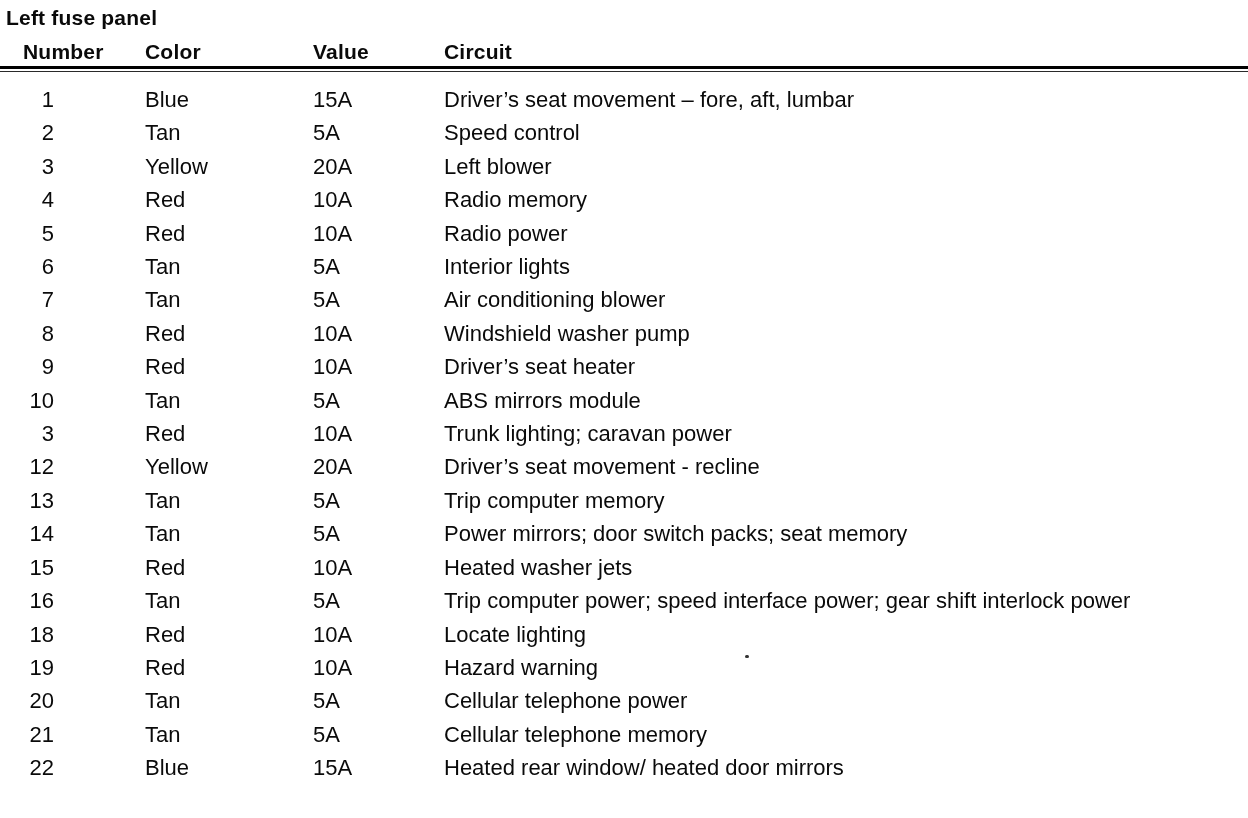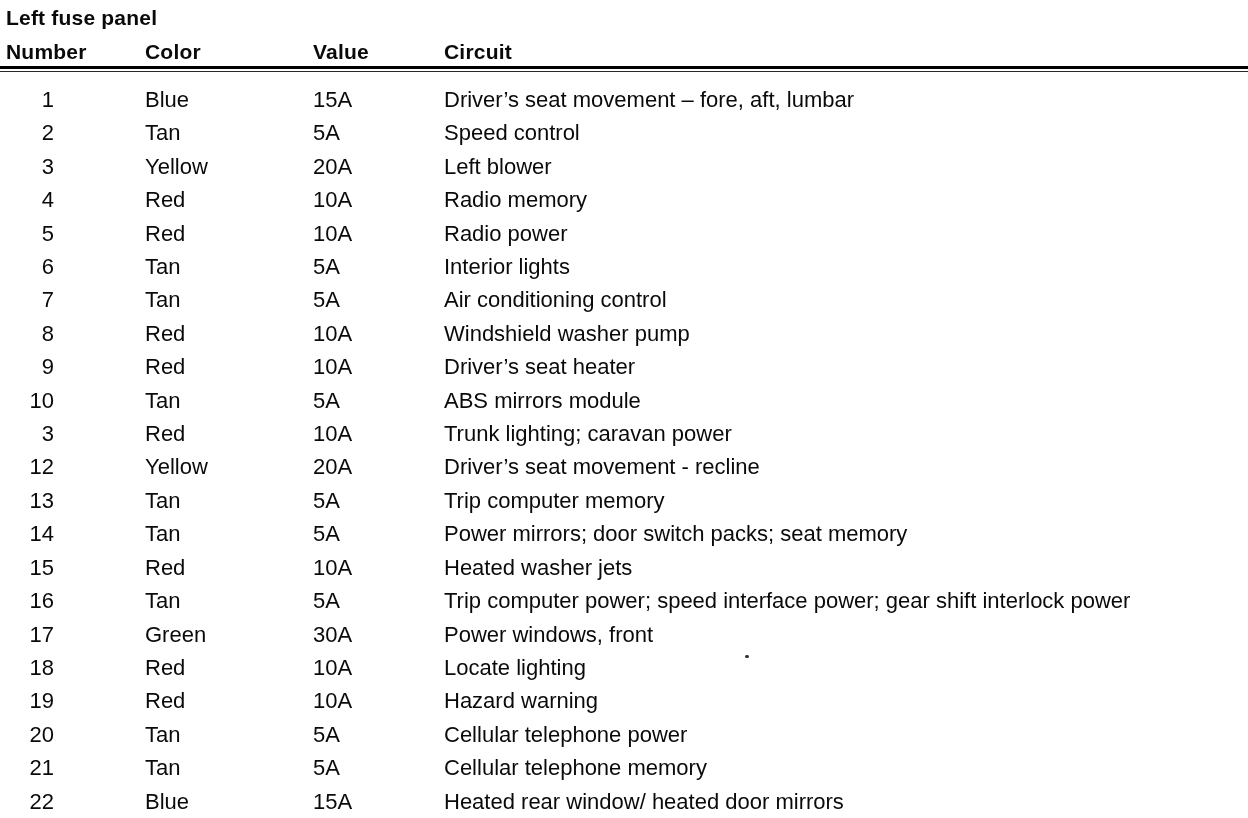--- a/index.html
+++ b/index.html
@@ -34,21 +34,21 @@
     align-items: baseline;
   }
   .header-row {
     margin-top: 7px;
     font-size: 21px;
     font-weight: bold;
     line-height: 28px;
     letter-spacing: 0.2px;
   }
   .header-row .col-number {
-    padding-left: 6px;
+    padding-left: 23px;
   }
   .rule-thick {
     height: 3px;
     background: #000000;
     width: 1248px;
   }
   .rule-thin {
     height: 1px;
     background: #2a2a2a;
     width: 1248px;
@@ -127,21 +127,21 @@
       <div class="grid-row body-row">
     <div class="cell col-number">6</div>
     <div class="cell">Tan</div>
     <div class="cell">5A</div>
     <div class="cell">Interior lights</div>
   </div>
       <div class="grid-row body-row">
     <div class="cell col-number">7</div>
     <div class="cell">Tan</div>
     <div class="cell">5A</div>
-    <div class="cell">Air conditioning control</div>
+    <div class="cell">Air conditioning blower</div>
   </div>
       <div class="grid-row body-row">
     <div class="cell col-number">8</div>
     <div class="cell">Red</div>
     <div class="cell">10A</div>
     <div class="cell">Windshield washer pump</div>
   </div>
       <div class="grid-row body-row">
     <div class="cell col-number">9</div>
     <div class="cell">Red</div>
@@ -184,26 +184,20 @@
     <div class="cell">10A</div>
     <div class="cell">Heated washer jets</div>
   </div>
       <div class="grid-row body-row">
     <div class="cell col-number">16</div>
     <div class="cell">Tan</div>
     <div class="cell">5A</div>
     <div class="cell">Trip computer power; speed interface power; gear shift interlock power</div>
   </div>
       <div class="grid-row body-row">
-    <div class="cell col-number">17</div>
-    <div class="cell">Green</div>
-    <div class="cell">30A</div>
-    <div class="cell">Power windows, front</div>
-  </div>
-      <div class="grid-row body-row">
     <div class="cell col-number">18</div>
     <div class="cell">Red</div>
     <div class="cell">10A</div>
     <div class="cell">Locate lighting</div>
   </div>
       <div class="grid-row body-row">
     <div class="cell col-number">19</div>
     <div class="cell">Red</div>
     <div class="cell">10A</div>
     <div class="cell">Hazard warning</div>

